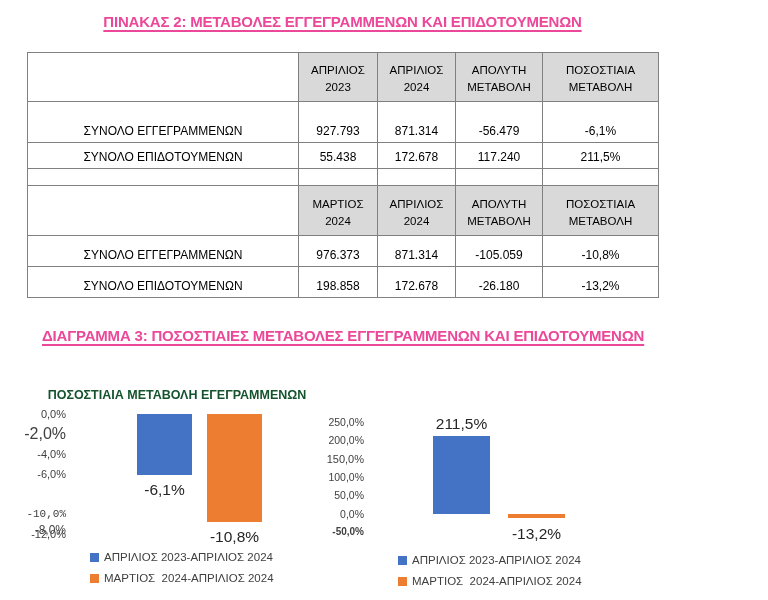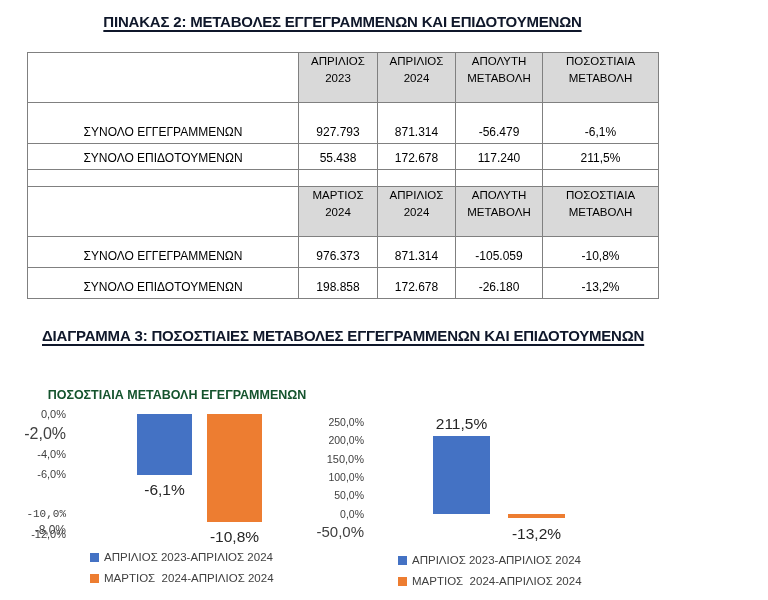--- a/index.html
+++ b/index.html
@@ -4,36 +4,36 @@
 <style>
   html,body{margin:0;padding:0;background:#fff;}
   .page{
     position:relative;width:768px;height:600px;background:#ffffff;
     font-family:"Liberation Sans", sans-serif;color:#000;overflow:hidden;
   }
   
   .doc-title{
     position:absolute;font-weight:700;font-size:15px;letter-spacing:-0.2px;
     text-decoration:underline;text-decoration-thickness:1.5px;text-underline-offset:3px;
-    color:#0f172a;white-space:nowrap;
+    color:#ec4899;white-space:nowrap;
   }
   .doc-title.t1{left:27px;top:13px;width:631px;text-align:center;}
   .doc-title.t2{left:42px;top:327px;}
   
   table.metrics{
     position:absolute;left:27px;top:52px;width:631px;
     border-collapse:collapse;table-layout:fixed;
     font-size:11.5px;color:#000;border:1px solid #595959;
   }
   table.metrics td, table.metrics th{
     border:1px solid #808080;padding:0 4px;text-align:center;overflow:hidden;
   }
   table.metrics th{
     background:#D9D9D9;font-weight:400;vertical-align:bottom;
-    padding-bottom:14px;line-height:1.5;
+    padding-bottom:5px;line-height:1.5;
   }
   table.metrics th.blank{background:#ffffff;}
   table.metrics td{vertical-align:bottom;padding-bottom:4px;font-size:12px;}
   tr.h-hdr1{height:49px;} tr.h-tall{height:41px;} tr.h-row{height:26px;}
   tr.h-spacer{height:17px;} tr.h-hdr2{height:50px;} tr.h-row2{height:31px;}
   
   .chart{position:absolute;}
   .chart-title{
     position:absolute;top:2px;text-align:center;font-weight:700;
     font-size:12.5px;color:#14532d;white-space:nowrap;
@@ -141,21 +141,21 @@
       <div class="legend-label" style="left: 84px; top: 186px;">ΜΑΡΤΙΟΣ  2024-ΑΠΡΙΛΙΟΣ 2024</div>
     </div>
 
   <div class="chart" style="left:330px;top:386px;width:312px;height:214px;">
   <div class="y-tick" style="left: -26px; top: 29px; font-size: 10.5px;">250,0%</div>
       <div class="y-tick" style="left: -26px; top: 47.3px; font-size: 10.5px;">200,0%</div>
       <div class="y-tick" style="left: -26px; top: 65.7px; font-size: 11px;">150,0%</div>
       <div class="y-tick" style="left: -26px; top: 84px; font-size: 10.5px;">100,0%</div>
       <div class="y-tick" style="left: -26px; top: 102.3px; font-size: 10.5px;">50,0%</div>
       <div class="y-tick" style="left: -26px; top: 120.7px; font-size: 10.5px;">0,0%</div>
-      <div class="y-tick" style="left: -26px; top: 139px; font-size: 15px;">-50,0%</div>
+      <div class="y-tick" style="left: -26px; top: 139px; font-size: 10px; font-weight: bold;">-50,0%</div>
       <div class="bar" style="left: 103px; width: 57px; top: 50.1px; height: 77.5px; background: rgb(68, 114, 196);"></div>
       <div class="bar-label" style="left: 86.5px; top: 29.1px;">211,5%</div>
       <div class="legend-swatch" style="left: 68px; top: 170px; background: rgb(68, 114, 196);"></div>
       <div class="legend-label" style="left: 82px; top: 168px;">ΑΠΡΙΛΙΟΣ 2023-ΑΠΡΙΛΙΟΣ 2024</div>
       <div class="bar" style="left: 178px; width: 57px; top: 127.7px; height: 4.8px; background: rgb(237, 125, 49);"></div>
       <div class="bar-label" style="left: 161.5px; top: 138.5px;">-13,2%</div>
       <div class="legend-swatch" style="left: 68px; top: 191px; background: rgb(237, 125, 49);"></div>
       <div class="legend-label" style="left: 82px; top: 189px;">ΜΑΡΤΙΟΣ  2024-ΑΠΡΙΛΙΟΣ 2024</div>
     </div>
 

